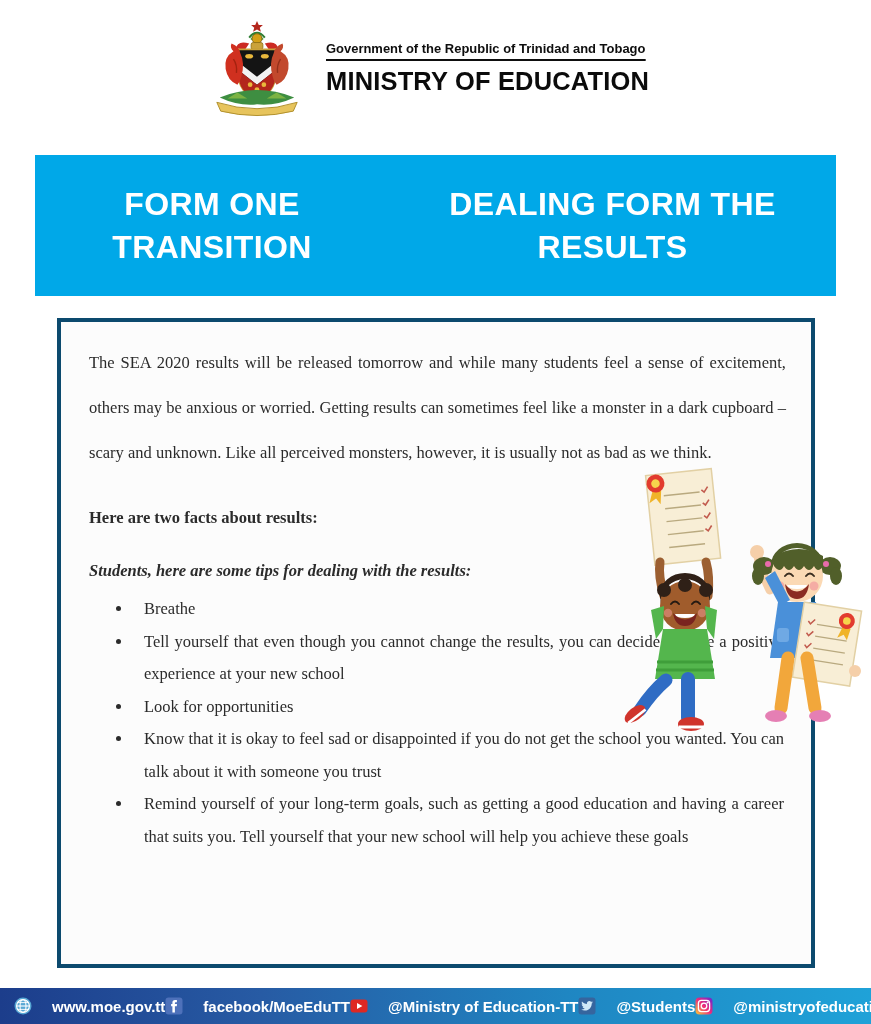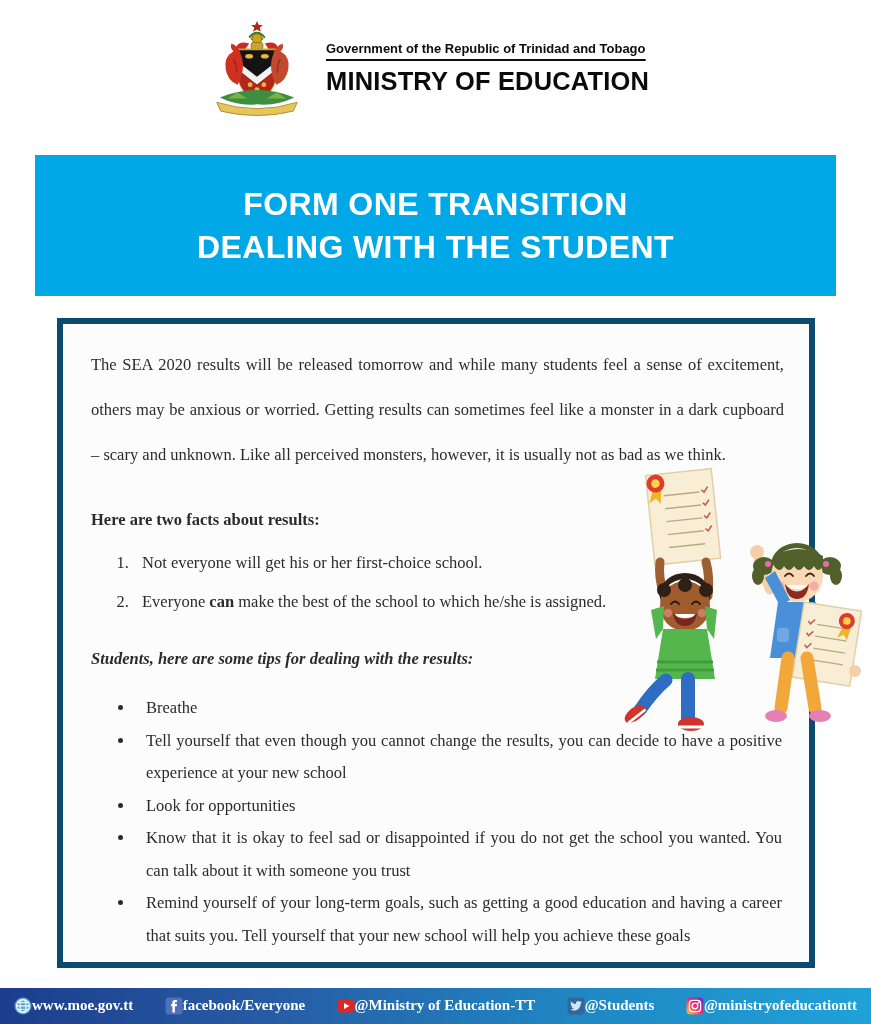--- a/index.html
+++ b/index.html
@@ -9,46 +9,46 @@
   
   .masthead { position:absolute; top:20px; left:0; width:100%; display:flex; justify-content:center; align-items:center; gap:20px; }
   .crest { width:98px; height:98px; flex:0 0 auto; }
   .mast-text { display:flex; flex-direction:column; align-items:flex-start; }
   .gov-line { font-size:13.5px; font-weight:bold; color:#0e0e0e; border-bottom:2.5px solid #0e0e0e; padding-bottom:3px; transform:scaleX(0.96); transform-origin:left; white-space:nowrap; }
   .ministry { font-size:26.5px; font-weight:bold; color:#0b0b0b; letter-spacing:0.2px; margin-top:5px; transform:scaleX(0.96); transform-origin:left; white-space:nowrap; }
 
   
   .banner { position:absolute; left:35px; top:155px; width:801px; height:141px;
             background:var(--banner_bg,#00a8e8); color:var(--banner_text,#fff);
-            display:flex; flex-direction:column; justify-content:center; align-items:center;
+            display:flex; flex-direction:row; justify-content:center; align-items:center;
             font-weight:bold; font-size:32px; line-height:43px; text-align:center; letter-spacing:0.4px; }
 
   
   .doc { position:absolute; left:57px; top:318px; width:758px; height:650px;
-         background:#fcfcfc; border:6px solid #0c4a6e;
+         background:#fcfcfc; border:4px solid #0c4a6e;
          padding:18px 25px 0 28px; font-family:"Liberation Serif", serif;
          font-size:16.5px; color:#2b2b2b; }
   .intro { text-align:justify; line-height:45px; }
   .facts-h { font-weight:bold; margin-top:28px; line-height:30px; font-size:16.5px; }
   .facts-list { margin-top:8px; padding-left:42px; line-height:39px; }
   .facts-list li { padding-left:9px; }
   .tips-h { font-weight:bold; font-style:italic; margin-top:23px; line-height:30px; }
-  .tips-list { margin-top:18px; padding-left:44px; line-height:32.5px; list-style:disc; }
+  .tips-list { margin-top:7px; padding-left:44px; line-height:32.5px; list-style:disc; }
   .tips-list li { padding-left:11px; text-align:justify; padding-right:2px; }
   .b { font-weight:bold; }
 
   
   .kids { position:absolute; left:618px; top:466px; width:252px; height:268px; z-index:3; }
 
   
   .footer { position:absolute; left:0; bottom:0; width:871px; height:36px;
             background:linear-gradient(90deg,#1c3d8b 0%, #275ba4 30%, #1f86c2 65%, #1fa2d8 100%);
             display:flex; align-items:center; justify-content:space-between;
             padding:0 14px; color:#ffffff; font-weight:bold; font-size:15px; }
-  .f-item { display:flex; align-items:flex-start; gap:0; white-space:nowrap;font-family:Liberation Serif, serif; }
+  .f-item { display:flex; align-items:center; gap:20px; white-space:nowrap; }
   .f-icon { width:18px; height:18px; flex:0 0 auto; display:block; }
 </style>
 </head>
 <body>
 
 <div class="page">
 
   <header class="masthead">
     <svg class="crest" viewBox="0 0 100 100" aria-hidden="true">
 
@@ -81,32 +81,28 @@
       <path d="M9,84 Q50,97 91,84 L87,93 Q50,102 13,93 Z" fill="#e7c45c" stroke="#b08f2c" stroke-width="1"></path>
     </svg>
     <div class="mast-text">
       <div class="gov-line">Government of the Republic of Trinidad and Tobago</div>
       <div class="ministry">MINISTRY OF EDUCATION</div>
     </div>
   </header>
 
   <div class="banner">
     <div>FORM ONE TRANSITION</div>
-    <div>DEALING WITH THE STUDENT</div>
+    <div>DEALING FORM THE RESULTS</div>
   </div>
 
   <main class="doc">
     <p class="intro">The SEA 2020 results will be released tomorrow and while many students feel a sense of excitement, others may be anxious or worried.  Getting results can sometimes feel like a monster in a dark cupboard – scary and unknown. Like all perceived monsters, however, it is usually not as bad as we think.</p>
 
     <p class="facts-h">Here are two facts about results:</p>
 
-    <ol class="facts-list">
-      <li>Not everyone will get his or her first-choice school.</li>
-      <li><span>Everyone </span><span class="b">can</span><span> make the best of the school to which he/she is assigned.</span></li>
-    </ol>
 
     <p class="tips-h">Students, here are some tips for dealing with the results:</p>
 
     <ul class="tips-list">
       <li>Breathe</li>
       <li>Tell yourself that even though you cannot change the results, you can decide to have a positive experience at your new school</li>
       <li>Look for opportunities</li>
       <li>Know that it is okay to feel sad or disappointed if you do not get the school you wanted. You can talk about it with someone you trust</li>
       <li>Remind yourself of your long-term goals, such as getting a good education and having a career that suits you. Tell yourself that your new school will help you achieve these goals</li>
     </ul>
@@ -231,21 +227,21 @@
         <line x1="3.4" y1="12.4" x2="14.6" y2="12.4" stroke="#ffffff" stroke-width="0.9"></line>
       </svg>
       <span>www.moe.gov.tt</span>
     </div>
 
     <div class="f-item">
       <svg class="f-icon" viewBox="0 0 18 18">
         <rect x="0.5" y="0.5" width="17" height="17" rx="3" fill="#4e71ba"></rect>
         <path d="M11.8,9.2 h-1.9 v6.3 H7.4 V9.2 H6.1 V7 h1.3 V5.6 c0-1.6,0.8-2.6,2.7-2.6 h1.8 v2.2 h-1.2 c-0.6,0-0.8,0.3-0.8,0.8 V7 h2.1 Z" fill="#ffffff"></path>
       </svg>
-      <span>facebook/Everyone</span>
+      <span>facebook/MoeEduTT</span>
     </div>
 
     <div class="f-item">
       <svg class="f-icon" viewBox="0 0 18 18">
         <rect x="0.5" y="2.5" width="17" height="13" rx="3" fill="#df2823"></rect>
         <polygon points="7,6 12.4,9 7,12" fill="#ffffff"></polygon>
       </svg>
       <span>@Ministry of Education-TT</span>
     </div>
 

